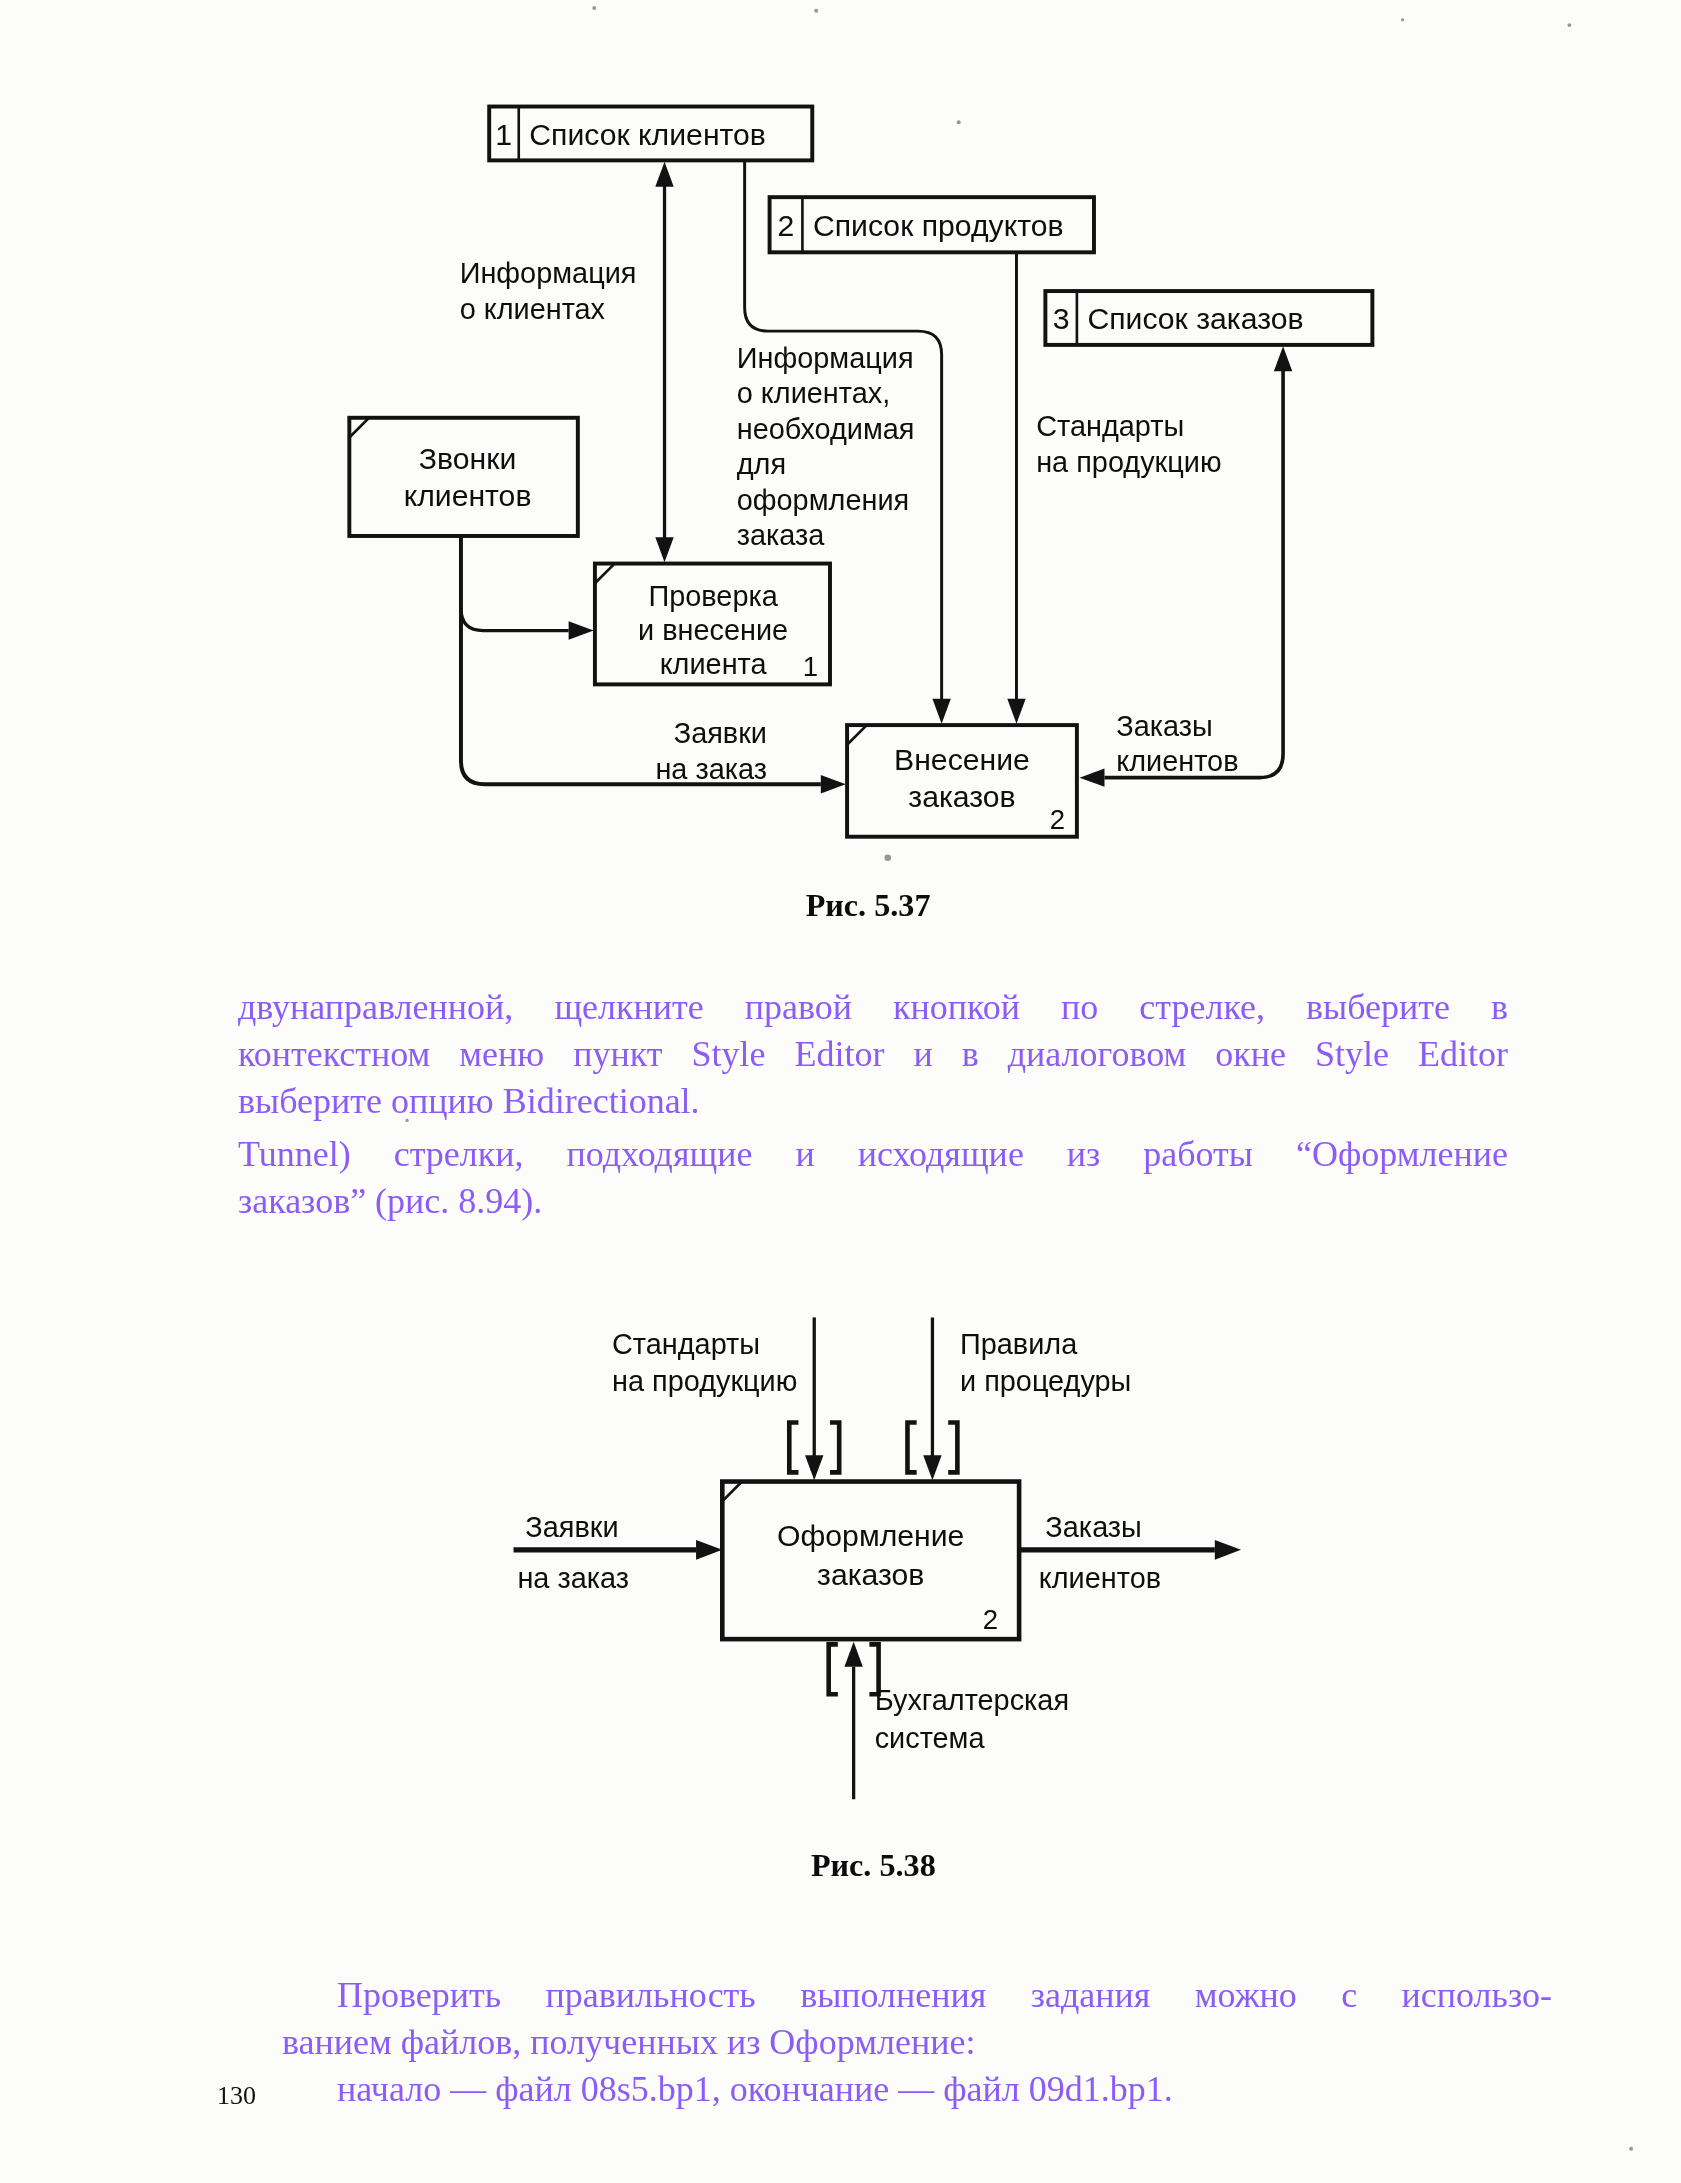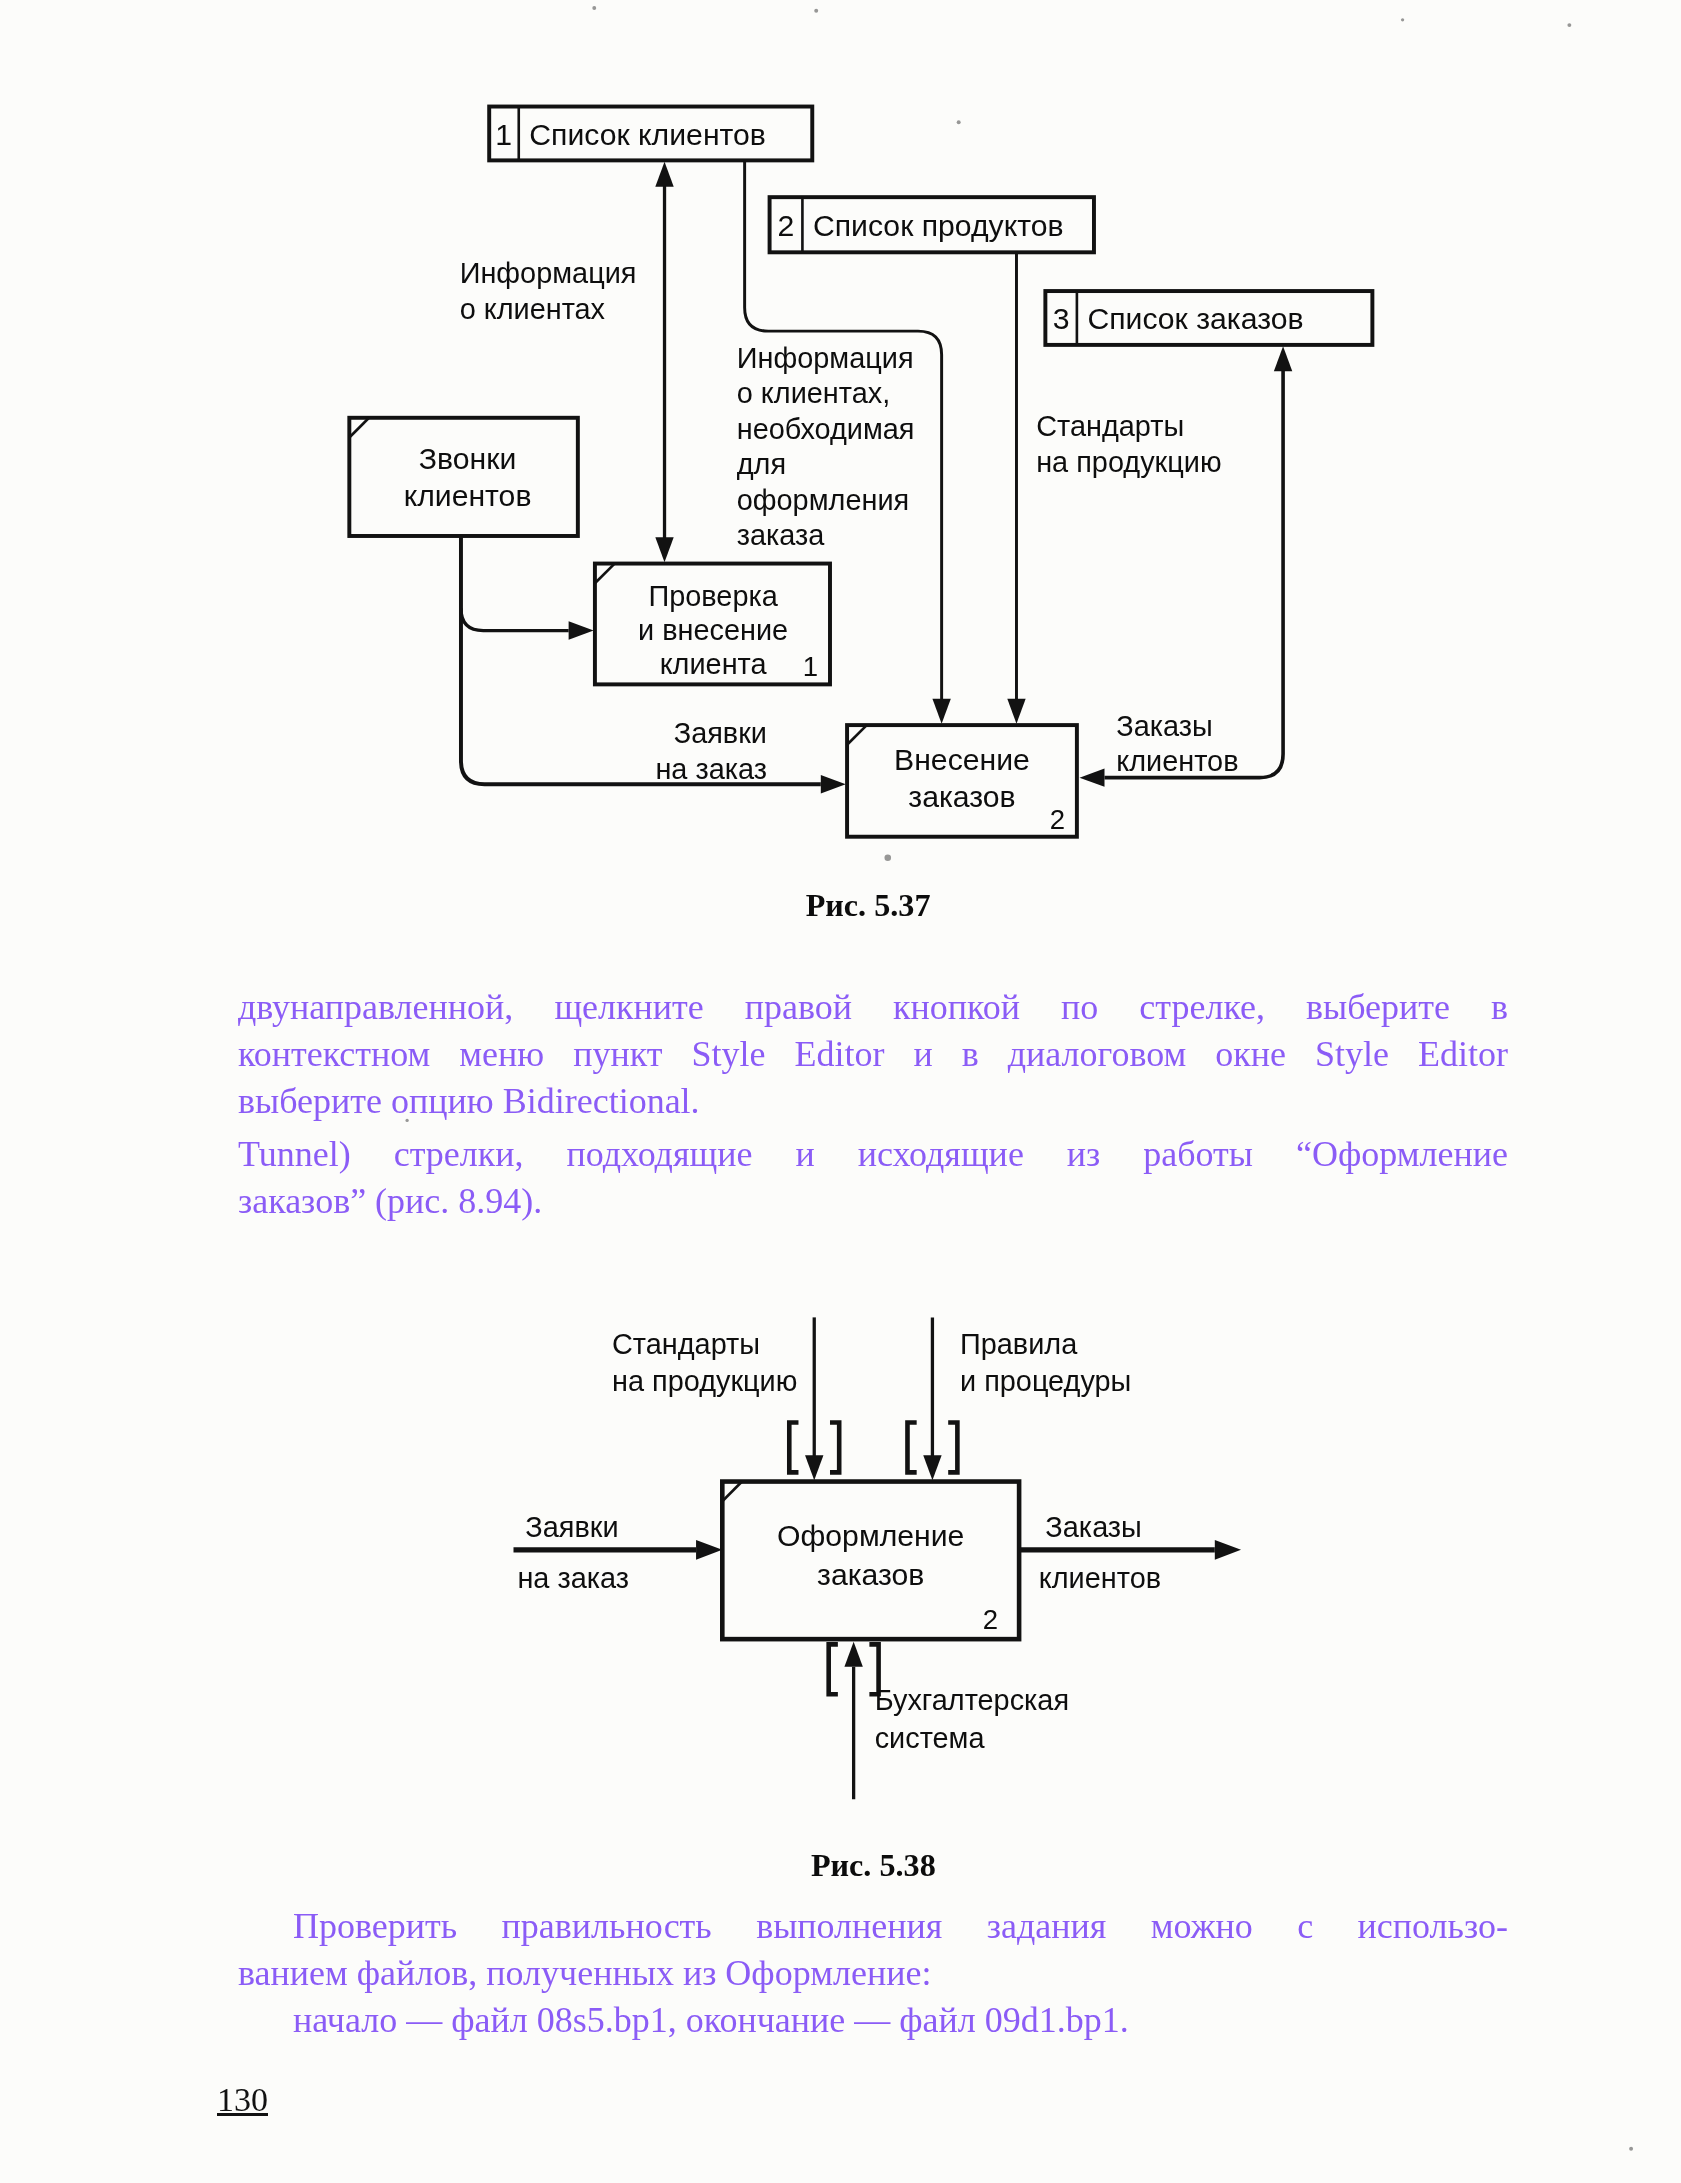--- a/index.html
+++ b/index.html
@@ -17,21 +17,21 @@
   .stroke{stroke:#121212;fill:none;}
   .boxfill{fill:#fcfcfa;stroke:#121212;}
   .head{fill:#121212;stroke:none;}
   .speck{fill:#444;opacity:.55;}
 
   
   .para{position:absolute;left:238px;width:1270px;font-size:36px;line-height:47px;color:#8b5cf6;}
   .tline{display:block;}
   .just{text-align:justify;text-align-last:justify;}
   .ind{padding-left:55px;}
-  .pagenum{position:absolute;left:217px;top:2081px;font-size:34px;color:#121212;text-decoration:underline;}
+  .pagenum{position:absolute;left:217px;top:2081px;font-size:26px;color:#121212;}
 </style>
 </head>
 <body>
 
 <div class="page">
 
   <svg class="diagram-svg" viewBox="0 0 2560 3324">
 
     <g>
 
@@ -225,21 +225,21 @@
     <span class="tline just">двунаправленной, щелкните правой кнопкой по стрелке, выберите в</span>
     <span class="tline just">контекстном меню пункт Style Editor и в диалоговом окне Style Editor</span>
     <span class="tline">выберите опцию Bidirectional.</span>
   </div>
 
   <div class="para" style="top:1131px;">
     <span class="tline just">Tunnel) стрелки, подходящие и исходящие из работы “Оформление</span>
     <span class="tline">заказов” (рис. 8.94).</span>
   </div>
 
-  <div class="para" style="top:1903px;">
+  <div class="para" style="top:1972px;margin-left:44px;">
     <span class="tline just ind">Проверить правильность выполнения задания можно с использо-</span>
     <span class="tline">ванием файлов, полученных из Оформление:</span>
     <span class="tline ind">начало — файл 08s5.bp1, окончание — файл 09d1.bp1.</span>
   </div>
 
   <div class="pagenum">130</div>
 
 </div>
 
 

